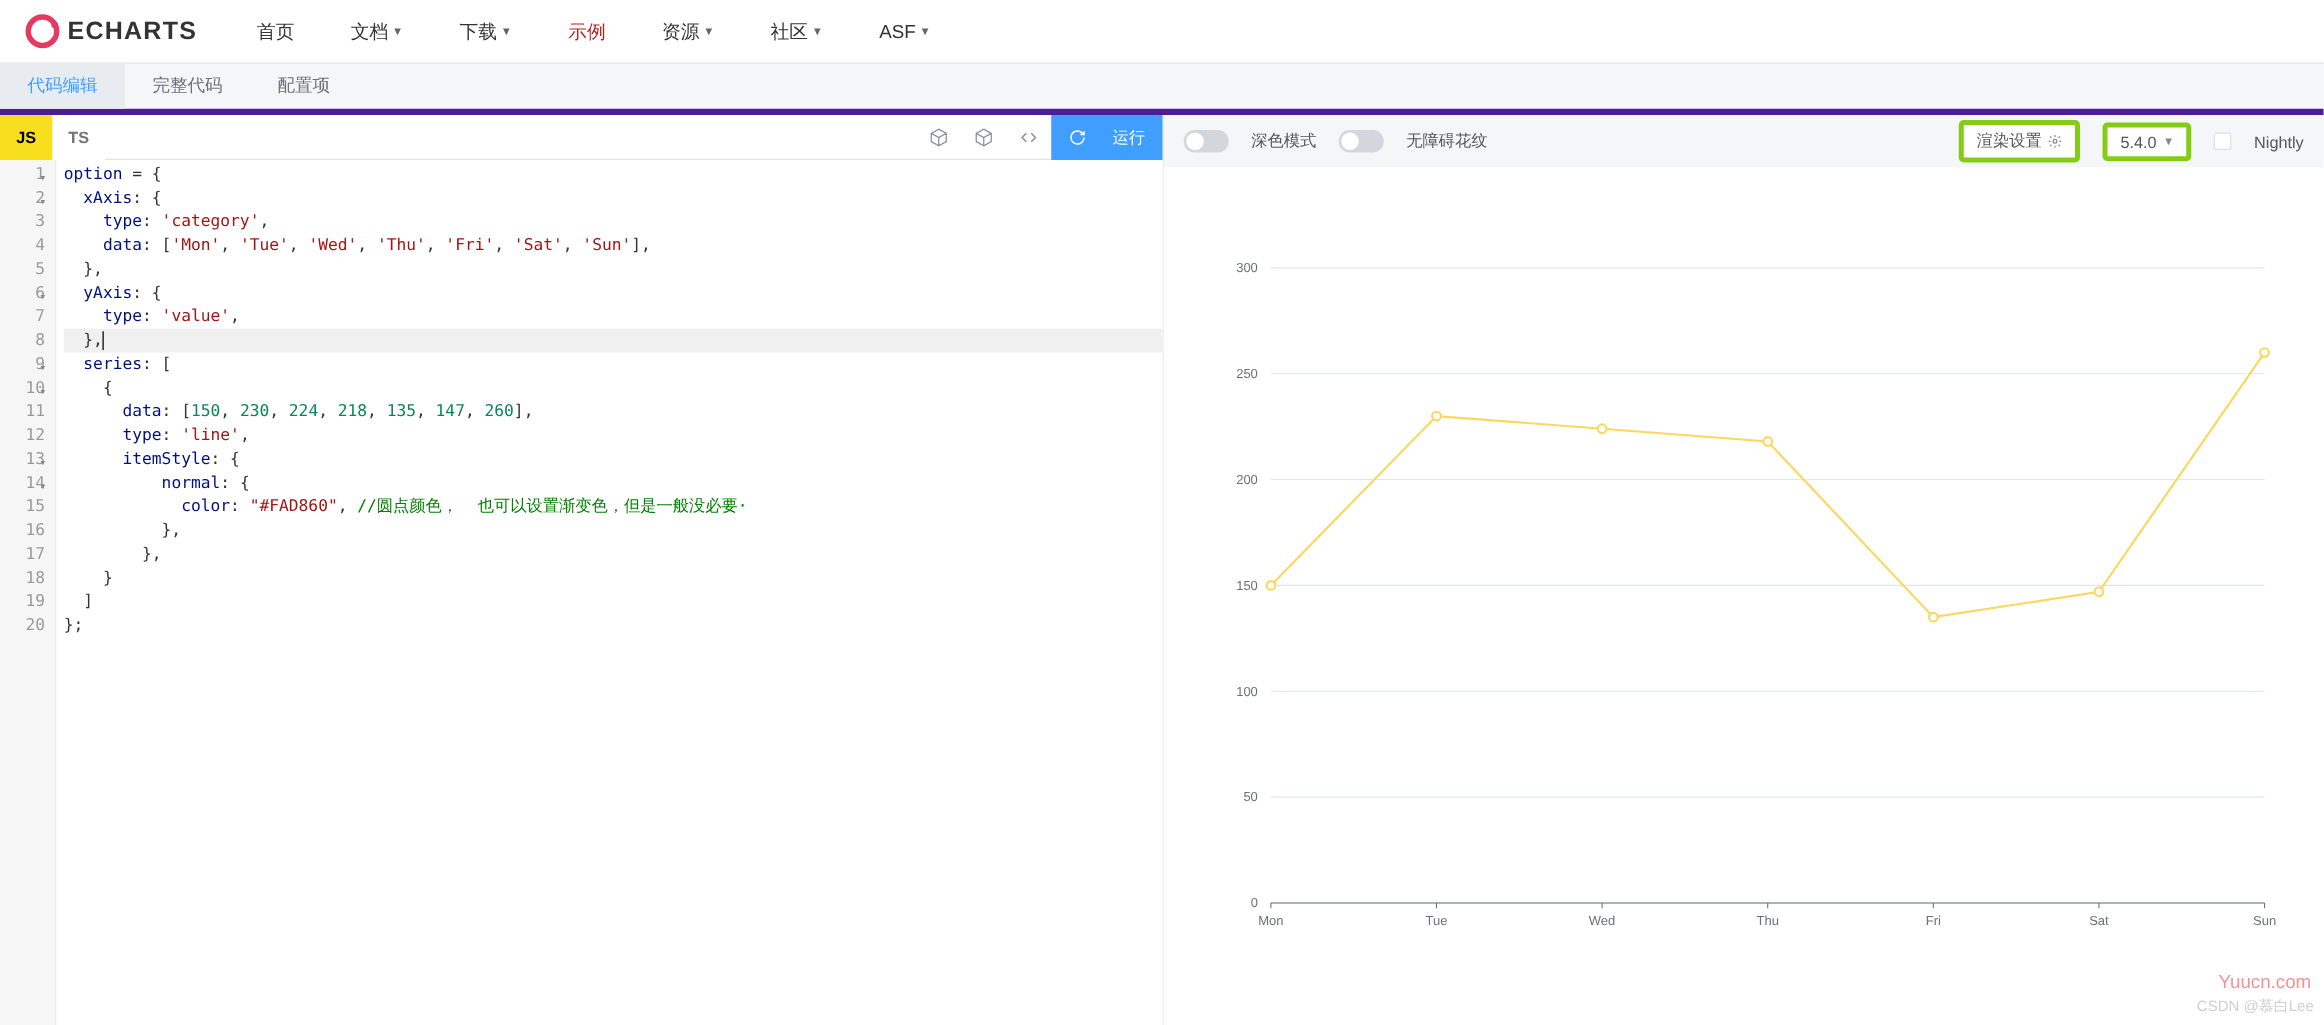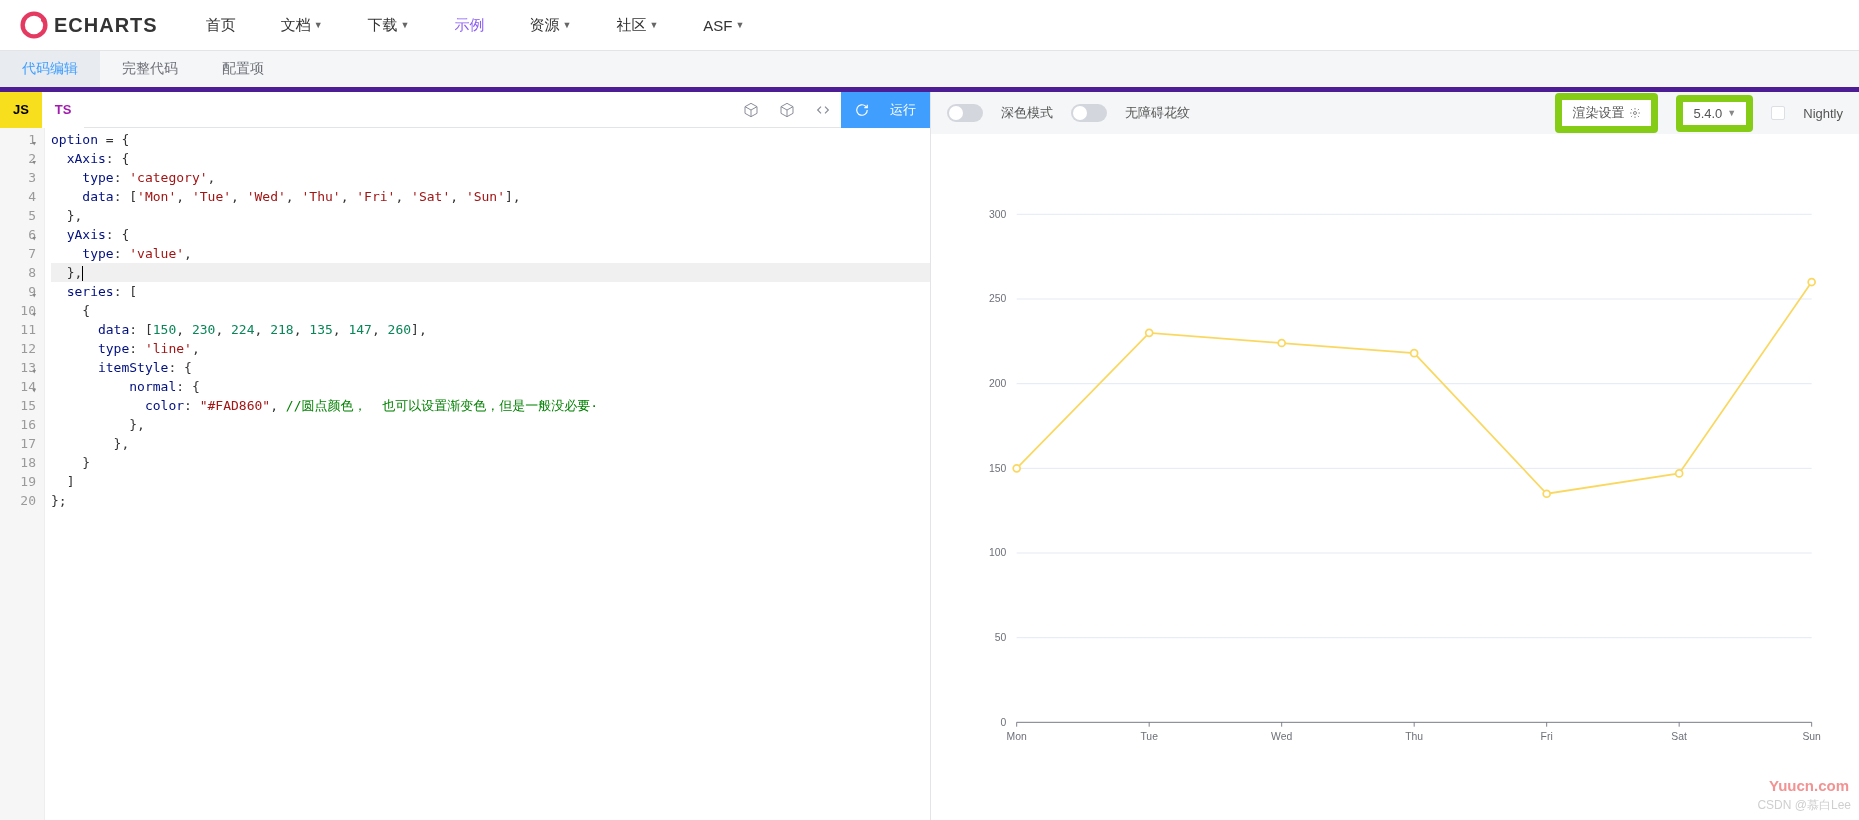--- a/index.html
+++ b/index.html
@@ -5,38 +5,38 @@
 * { margin: 0; padding: 0; box-sizing: border-box; }
 body { font-family: -apple-system, BlinkMacSystemFont, "Segoe UI", "PingFang SC", "Microsoft YaHei", sans-serif; font-size: 14px; color: #333; background: #fff; }
 
 
 .top-nav { height: 50px; display: flex; align-items: center; padding: 0 20px; gap: 48px; border-bottom: 0px solid #eee; }
 .logo { display: flex; align-items: center; gap: 6px; }
 .logo-circle { width: 28px; height: 28px; }
 .logo-text { font-size: 20px; font-weight: 700; letter-spacing: 1px; color: #333; }
 .nav-items { display: flex; gap: 45px; align-items: center; }
 .nav-item { color: #333; cursor: pointer; font-size: 15px; display: flex; align-items: center; gap: 2px; }
-.nav-item.active { color: #8b5cf6; text-align: right; }
+.nav-item.active { color: #b91c1c; text-align: right; }
 .caret { font-size: 9px; margin-left: 1px; color: #666; }
 
 
 .sub-tabs { height: 42px; background: #f5f6f7; display: flex; align-items: stretch; border-top: 1px solid #e3e4e6; border-bottom: 5px solid #4c1d95; }
 .sub-tab { padding: 0 22px; display: flex; align-items: center; color: #6e7079; cursor: pointer; font-size: 14px; }
 .sub-tab.active { color: #409eff; background: #e8ecf0; }
 
 
 .main { display: flex; height: calc(820px - 50px - 42px); }
 .left-pane { width: 931px; border-right: 1px solid #e3e4e6; display: flex; flex-direction: column; }
 .right-pane { flex: 1; display: flex; flex-direction: column; position: relative; }
 
 
 .editor-toolbar { height: 36px; display: flex; align-items: center; border-bottom: 1px solid #e3e4e6; }
 .lang-tab { width: 42px; height: 36px; display: flex; align-items: center; justify-content: center; font-size: 13px; font-weight: 700; cursor: pointer; }
 .lang-tab.js { background: #f7df1e; color: #000; }
-.lang-tab.ts { background: #fff; color: #a21caf; }
+.lang-tab.ts { background: #fff; color: #737373; }
 .toolbar-spacer { flex: 1; }
 .toolbar-icon { width: 36px; height: 36px; display: flex; align-items: center; justify-content: center; color: #8a8e99; cursor: pointer; }
 .run-btn { background: #409eff; color: #fff; height: 36px; padding: 0 14px; display: flex; align-items: center; gap: 21px; cursor: pointer; font-size: 13px; }
 
 
 .editor { flex: 1; display: flex; font-family: "Consolas", "Monaco", monospace; font-size: 13px; line-height: 19px; background: #fff; overflow: hidden; }
 .gutter { width: 45px; background: #f6f6f6; color: #9a9a9a; text-align: right; padding: 2px 8px 2px 0; user-select: none; border-right: 1px solid #eee; }
 .gutter-line { height: 19px; position: relative; }
 .fold-arrow { position: absolute; right: -1px; top: 4px; font-size: 9px; color: #888; }
 .code { flex: 1; padding: 2px 0 2px 6px; white-space: pre; color: #333; position: relative; }
@@ -46,35 +46,35 @@
 .tok-num { color: #098658; }
 .tok-comment { color: #008000; }
 .tok-prop { color: #001080; }
 .cursor { display: inline-block; width: 1px; height: 15px; background: #000; vertical-align: middle; }
 
 
 .settings-bar { height: 42px; background: #f5f6f7; display: flex; align-items: center; gap: 18px; padding: 0 16px; font-size: 13px; color: #555; }
 .toggle { width: 36px; height: 18px; border-radius: 9px; background: #d3d6dc; position: relative; cursor: pointer; }
 .toggle::after { content: ""; position: absolute; left: 2px; top: 2px; width: 14px; height: 14px; border-radius: 50%; background: #fff; }
 .setting-label { color: #555; }
-.sel-btn { background: #fff; border: 7px solid #84cc16; border-radius: 4px; padding: 4px 10px; display: flex; align-items: center; gap: 5px; cursor: pointer; color: #555; font-size: 13px; }
+.sel-btn { background: #fff; border: 4px solid #84cc16; border-radius: 4px; padding: 4px 10px; display: flex; align-items: center; gap: 5px; cursor: pointer; color: #555; font-size: 13px; }
 .sel-caret { font-size: 9px; color: #888; }
 .check-placeholder { width: 14px; height: 14px; border: 1px solid #dcdfe6; border-radius: 2px; background: #fff; }
 
 
 .chart-wrap { flex: 1; background: #fff; padding: 20px 30px 20px 25px; position: relative; }
 .chart-svg { width: 100%; height: 100%; }
 .axis-text { font-size: 12px; fill: #6e7079; font-family: sans-serif; }
 .grid-line { stroke: #e0e6f1; stroke-width: 1; }
 .axis-line { stroke: #6e7079; stroke-width: 1; }
 .data-line { stroke: #FAD860; stroke-width: 2; fill: none; }
 .data-point { fill: #fff; stroke: #FAD860; stroke-width: 2; }
 
 
-.wm1 { position: absolute; right: 10px; bottom: 26px; color: #f08080; font-size: 15px; font-weight: 700; opacity: 0.85; }
+.wm1 { position: absolute; right: 10px; bottom: 26px; color: #f08080; font-size: 15px; font-weight: 400; opacity: 0.85; }
 .wm2 { position: absolute; right: 8px; bottom: 6px; color: #cfcfcf; font-size: 12px; }
 </style>
 </head>
 <body>
 
 <div class="top-nav">
   <div class="logo">
     <svg class="logo-circle" viewBox="0 0 32 32">
       <circle cx="16" cy="16" r="13" fill="none" stroke="#e43961" stroke-width="5"></circle>
       <circle cx="27" cy="10" r="3" fill="#e43961"></circle>

